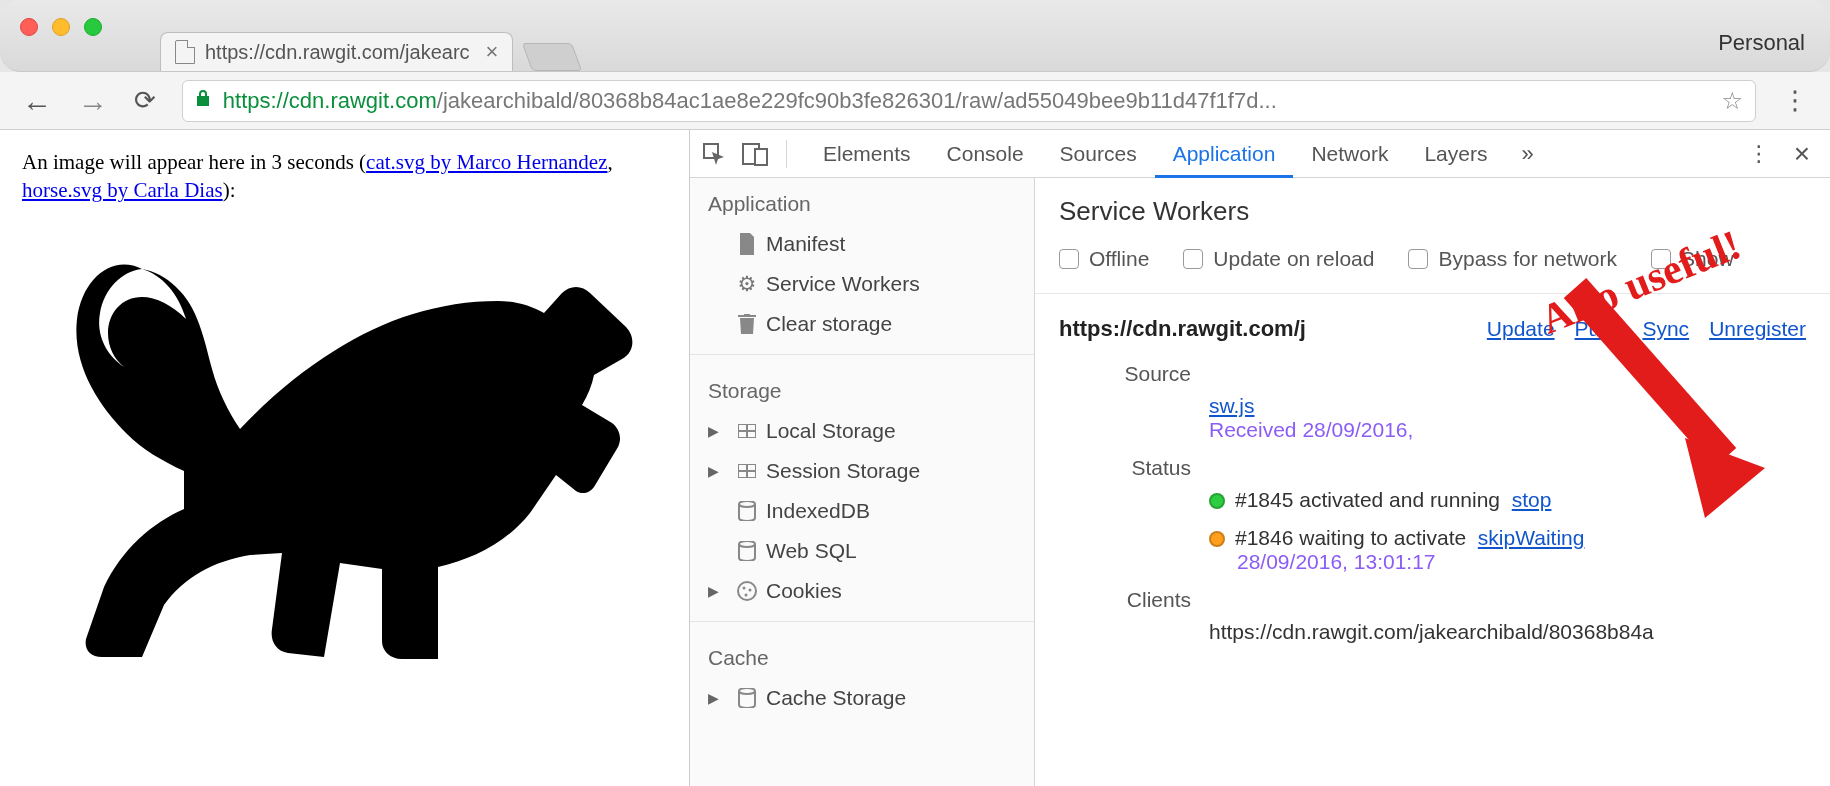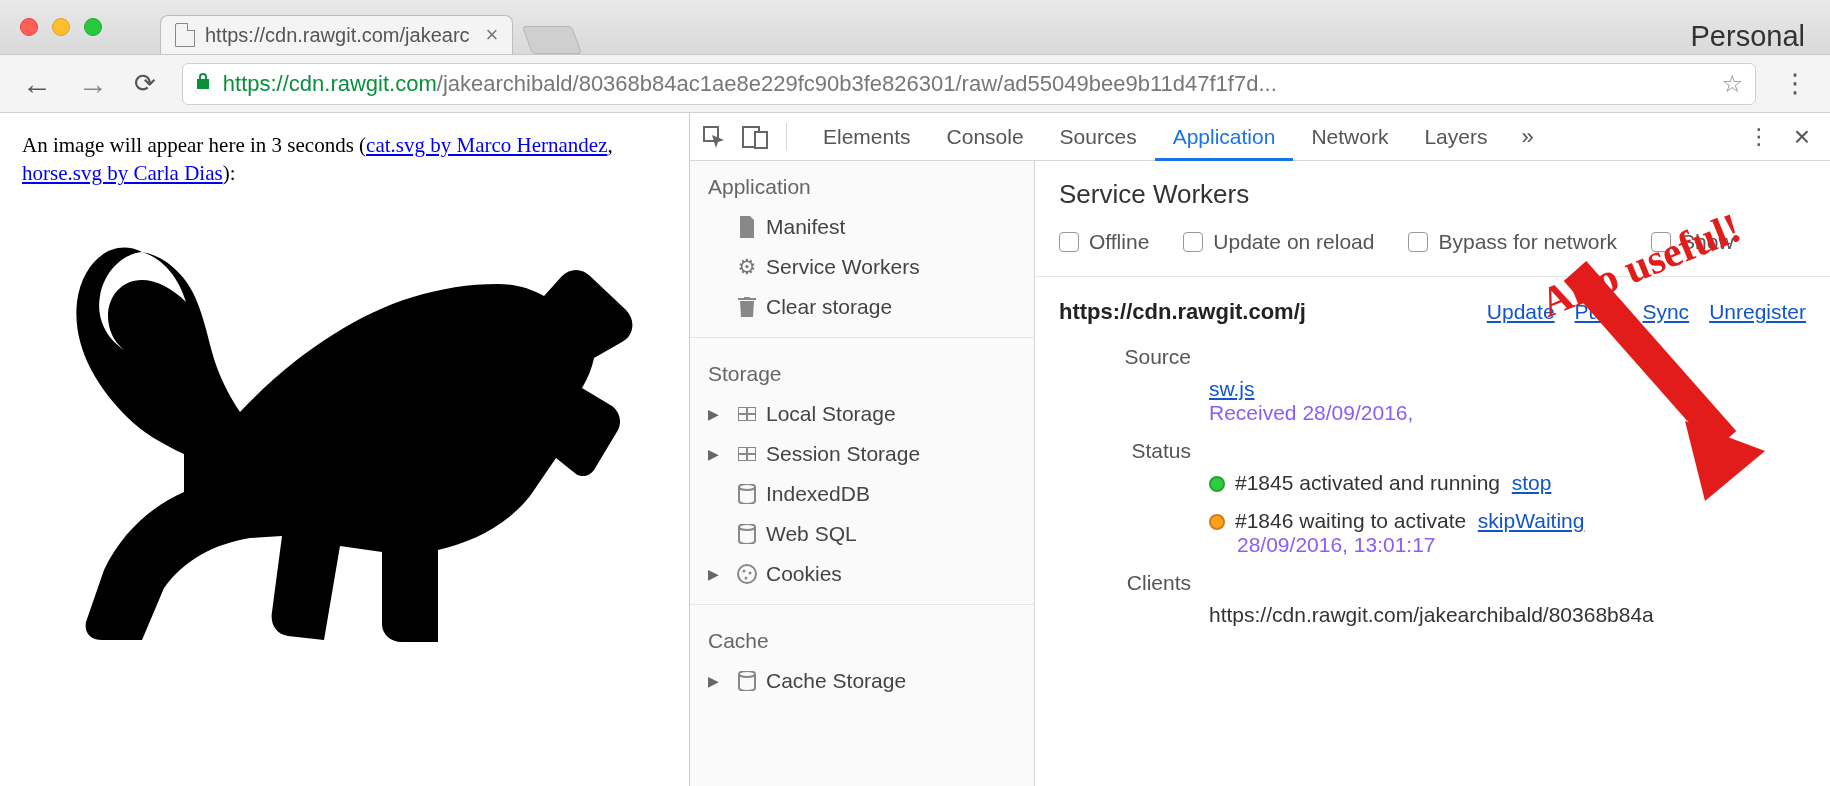--- a/index.html
+++ b/index.html
@@ -1,34 +1,34 @@
 <!DOCTYPE html>
 <html><head>
 <meta charset="utf-8">
 <style>
   * { box-sizing: border-box; }
   html, body { margin:0; padding:0; font-family: -apple-system, BlinkMacSystemFont, "Segoe UI", Helvetica, Arial, sans-serif; }
   body { width:1830px; height:786px; background:#fff; overflow:hidden; }
 
   
   .chrome { background:#e6e6e6; }
-  .titlebar { height:55px; position:relative; background:linear-gradient(#e9e9e9,#d9d9d9); border-bottom:1px solid #c8c8c8;}
+  .titlebar { height:72px; position:relative; background:linear-gradient(#e9e9e9,#d9d9d9); border-bottom:1px solid #c8c8c8;border-radius:21px;}
   .traffic { position:absolute; top:18px; left:20px; display:flex; gap:14px; }
   .traffic-dot { width:18px; height:18px; border-radius:50%; }
   .dot-red{background:#ff5f56;border:1px solid #e0443e;}
   .dot-yellow{background:#ffbd2e;border:1px solid #dea123;}
   .dot-green{background:#27c93f;border:1px solid #1aab29;}
   .tab-row{position:absolute;bottom:0;left:160px;display:flex;align-items:flex-end;height:44px;}
   .tab{background:#f4f4f4;border:1px solid #bdbdbd;border-bottom:none;border-top-left-radius:8px;border-top-right-radius:8px;padding:6px 14px 6px 14px;display:flex;align-items:center;gap:10px;font-size:20px;color:#555;max-width:420px;}
   .tab .favicon{width:20px;height:24px;border:1.5px solid #888;border-radius:2px 2px 0 0;position:relative;}
   .tab .favicon::after{content:"";position:absolute;top:-1px;right:-1px;width:7px;height:7px;background:#f4f4f4;border-left:1.5px solid #888;border-bottom:1.5px solid #888;}
   .tab-title{white-space:nowrap;overflow:hidden;text-overflow:ellipsis;max-width:300px;}
   .tab-close{color:#777;font-size:22px;padding-left:6px;}
   .new-tab{width:50px;height:28px;margin-left:14px;background:#cfcfcf;border:1px solid #b5b5b5;border-radius:4px;transform:skewX(20deg);}
-  .personal{position:absolute;right:25px;top:20px;font-size:29px;color:#333;}
+  .personal{position:absolute;right:25px;top:30px;font-size:22px;color:#333;}
   .toolbar{height:58px;background:#f4f4f4;display:flex;align-items:center;padding:0 22px;gap:26px;border-bottom:1px solid #cfcfcf;}
   .nav-arrow{font-size:30px;color:#888;}
   .nav-arrow.active{color:#555;}
   .reload{font-size:26px;color:#555;}
   .omnibox{flex:1;height:42px;background:#fff;border:1px solid #cfcfcf;border-radius:6px;display:flex;align-items:center;padding:0 12px;font-size:22px;color:#555;overflow:hidden;white-space:nowrap;}
   .lock{color:#0a8f3c;margin-right:12px;font-size:18px;}
   .url-scheme{color:#0a8f3c;}
   .url-rest{color:#777;}
   .star{color:#888;margin-left:auto;font-size:24px;}
   .kebab{font-size:26px;color:#555;}

